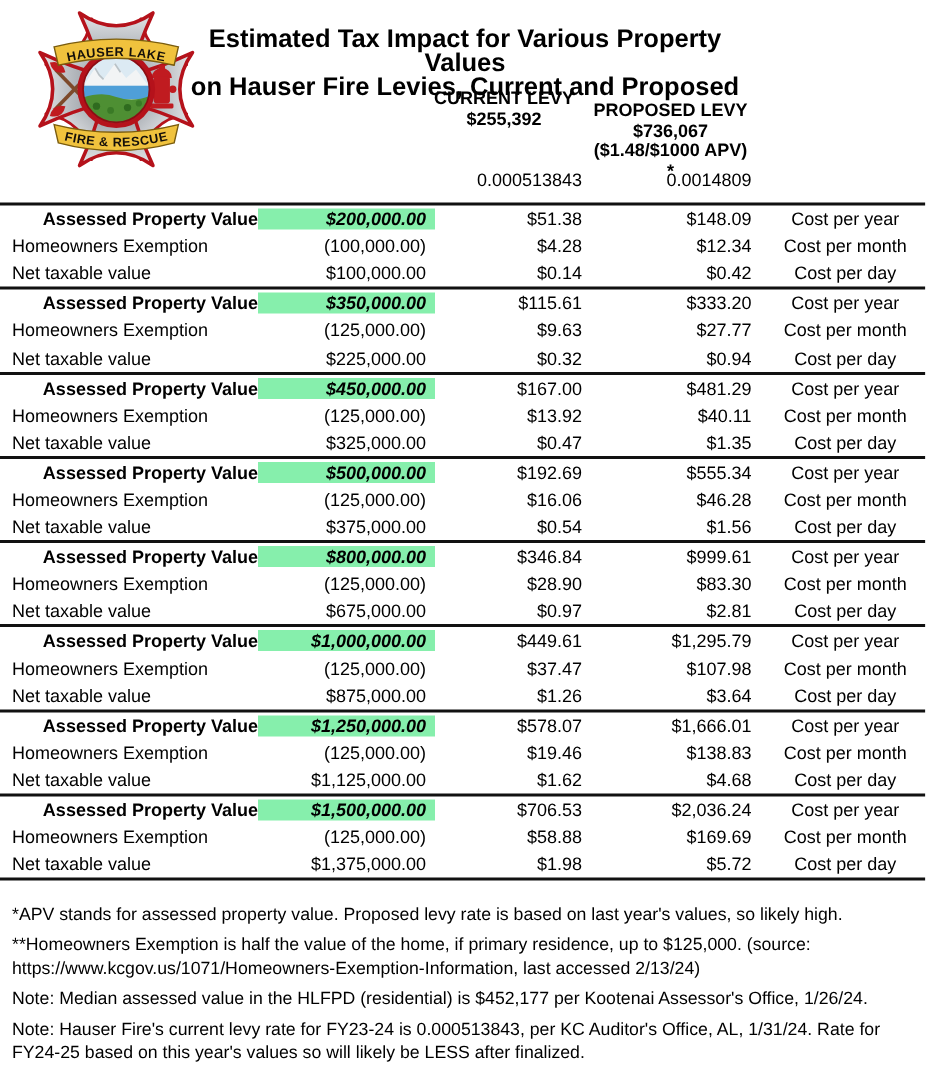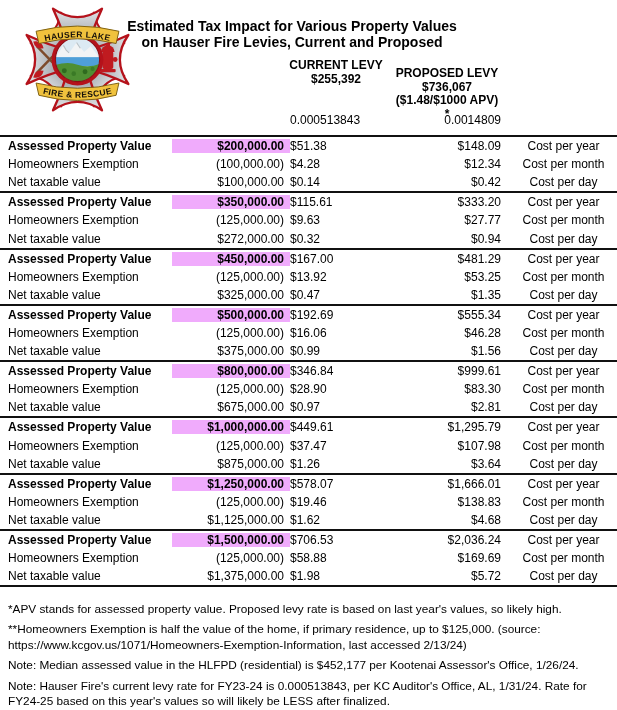--- a/index.html
+++ b/index.html
@@ -10,52 +10,52 @@
     background: #ffffff;
     font-family: "Liberation Sans", sans-serif;
     color: #000;
     overflow: hidden;
   }
 
   
   .logo { position: absolute; left: 21px; top: 3px; }
 
   .title {
-    position: absolute; left: 92px; top: 18px; width: 400px;
-    text-align: center; font-weight: bold; font-size: 14px; line-height: 16px;
+    position: absolute; left: 110px; top: 18px; width: 400px;
+    text-align: center; font-weight: bold; font-size: 17px; line-height: 16px;
   }
 
   .levy-block {
     position: absolute; text-align: center;
     font-weight: bold; font-size: 12px; line-height: 13.5px;
   }
   .levy-current  { left: 271px; top: 59px; width: 130px; }
   .levy-proposed { left: 385px; top: 67px; width: 124px; }
 
   .rates-row {
     position: absolute; top: 113px; left: 0; width: 617px;
     display: flex; font-size: 12px;
   }
 
   
   .c-label    { width: 172px; padding-left: 8px;  box-sizing: border-box; }
   .c-value    { width: 118px; padding-right: 6px; box-sizing: border-box; text-align: right; }
-  .c-current  { width: 100px; padding-right: 2px; box-sizing: border-box; text-align: left; }
+  .c-current  { width: 100px; padding-right: 2px; box-sizing: border-box; text-align: right; }
   .c-proposed { width: 113px; padding-right: 2px; box-sizing: border-box; text-align: right; }
   .c-period   { flex: 1; padding-left: 7px; box-sizing: border-box; text-align: center; }
 
   
   .tax-table {
     position: absolute; top: 135px; left: 0; width: 617px;
     border-bottom: 2px solid #111;
   }
   .group { border-top: 2px solid #111; }
   .row { display: flex; align-items: center; height: 18.1px; font-size: 12px; }
-  .apv-row .c-label, .apv-row .c-value { font-weight: bold; }
-  .apv-row .c-value { background: #f0abfc; }
+  .apv-row .c-label, .apv-row .c-value { font-weight: bold; text-align: right; }
+  .apv-row .c-value { background: #86efac; font-style: italic; }
 
   
   .footnotes {
     position: absolute; top: 602px; left: 8px; width: 600px;
     font-size: 11.8px; line-height: 15.4px;
   }
   .footnotes p { margin: 0 0 5px 0; }
 </style>
 </head>
 <body>
@@ -196,39 +196,39 @@
     </div>
           <div class="row">
       <div class="c-label">Homeowners Exemption</div>
       <div class="c-value">(125,000.00)</div>
       <div class="c-current">$9.63</div>
       <div class="c-proposed">$27.77</div>
       <div class="c-period">Cost per month</div>
     </div>
           <div class="row">
       <div class="c-label">Net taxable value</div>
-      <div class="c-value">$272,000.00</div>
+      <div class="c-value">$225,000.00</div>
       <div class="c-current">$0.32</div>
       <div class="c-proposed">$0.94</div>
       <div class="c-period">Cost per day</div>
     </div>
         </div>
         <div class="group">
           <div class="row apv-row">
       <div class="c-label">Assessed Property Value</div>
       <div class="c-value">$450,000.00</div>
       <div class="c-current">$167.00</div>
       <div class="c-proposed">$481.29</div>
       <div class="c-period">Cost per year</div>
     </div>
           <div class="row">
       <div class="c-label">Homeowners Exemption</div>
       <div class="c-value">(125,000.00)</div>
       <div class="c-current">$13.92</div>
-      <div class="c-proposed">$53.25</div>
+      <div class="c-proposed">$40.11</div>
       <div class="c-period">Cost per month</div>
     </div>
           <div class="row">
       <div class="c-label">Net taxable value</div>
       <div class="c-value">$325,000.00</div>
       <div class="c-current">$0.47</div>
       <div class="c-proposed">$1.35</div>
       <div class="c-period">Cost per day</div>
     </div>
         </div>
@@ -243,21 +243,21 @@
           <div class="row">
       <div class="c-label">Homeowners Exemption</div>
       <div class="c-value">(125,000.00)</div>
       <div class="c-current">$16.06</div>
       <div class="c-proposed">$46.28</div>
       <div class="c-period">Cost per month</div>
     </div>
           <div class="row">
       <div class="c-label">Net taxable value</div>
       <div class="c-value">$375,000.00</div>
-      <div class="c-current">$0.99</div>
+      <div class="c-current">$0.54</div>
       <div class="c-proposed">$1.56</div>
       <div class="c-period">Cost per day</div>
     </div>
         </div>
         <div class="group">
           <div class="row apv-row">
       <div class="c-label">Assessed Property Value</div>
       <div class="c-value">$800,000.00</div>
       <div class="c-current">$346.84</div>
       <div class="c-proposed">$999.61</div>

